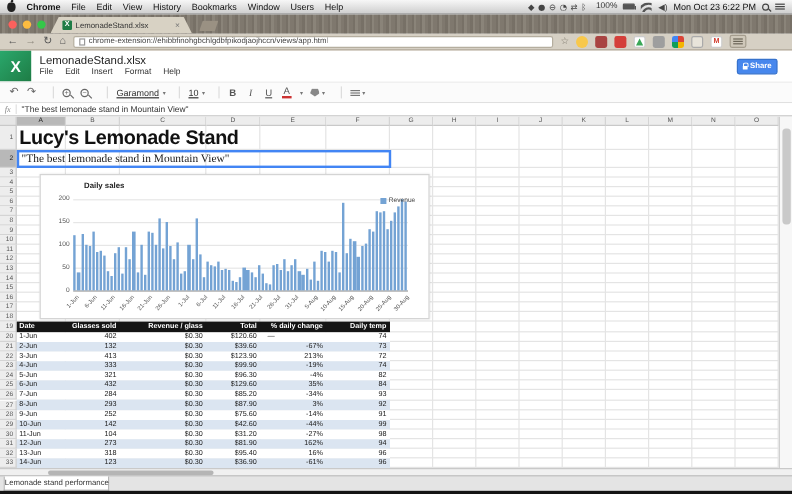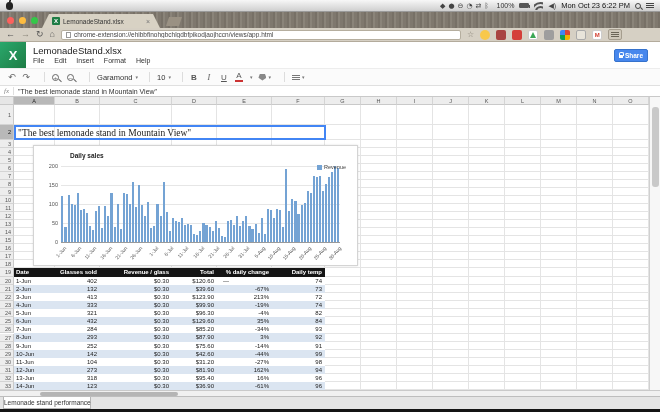--- a/index.html
+++ b/index.html
@@ -88,21 +88,21 @@
 
   
   #toolbar { position:absolute; left:0; top:68px; width:660px; height:18px; background:#fbfbfb;
     border-top:1px solid #ededed; border-bottom:1px solid #e0e0e0; display:flex; align-items:center; padding:0 8px; z-index:40; }
   .tb-glyph { font-size:9px; color:#666; margin-right:7px; font-family:"DejaVu Sans",sans-serif; }
   .mag { width:7px; height:7px; border:1.2px solid #666; border-radius:50%; position:relative; margin-right:8px;
     font-size:6px; color:#666; text-align:center; line-height:6px; }
   .mag::after { content:""; position:absolute; left:5px; top:5px; width:4px; height:1.2px; background:#666; transform:rotate(45deg); }
   .tb-sep { width:1px; height:10px; background:#ddd; margin:0 7px; }
   .dd { display:flex; align-items:center; gap:3px; margin-right:4px; }
-  .dd-label { font-size:7.5px; color:#333; }
+  .dd-label { font-size:7.5px; color:#333;text-decoration:underline; }
   .dd-caret { font-size:5px; color:#777; }
   .fmt { font-size:8px; color:#555; margin-right:7px; width:8px; text-align:center; }
   .fmt.b { font-weight:bold; }
   .fmt.i { font-style:italic; font-family:"Liberation Serif",serif; }
   .fmt.u { text-decoration:underline; }
   .fmt.a { border-bottom:2px solid #c33; line-height:1; }
   .bucket { width:8px; height:7px; background:#888; margin-right:2px;
     clip-path:polygon(20% 0, 80% 0, 100% 60%, 50% 100%, 0 60%); }
   .lines-ico { display:flex; flex-direction:column; gap:1px; margin-right:2px; }
   .lines-ico span { width:8px; height:1px; background:#777; }
@@ -167,20 +167,21 @@
   #sheetbar { position:absolute; left:0; top:396px; width:660px; height:13px; background:#e4e4e4; border-top:1px solid #bdbdbd; z-index:30; }
   #sheettab { position:absolute; left:3px; top:0; width:88px; height:12px; background:#fff; border:1px solid #b5b5b5; border-top:none;
     font-size:6.5px; color:#333; text-align:center; line-height:11px; white-space:nowrap; }
   #bottomstrip { position:absolute; left:0; top:409px; width:660px; height:3px; background:#141414; z-index:30; }
 </style>
 </head>
 <body>
 
 <div id="menubar">
   <span class="apple"></span>
+  <span id="mb-items"><span class="mb-item first">Chrome</span><span class="mb-item">File</span><span class="mb-item">Edit</span><span class="mb-item">View</span><span class="mb-item">History</span><span class="mb-item">Bookmarks</span><span class="mb-item">Window</span><span class="mb-item">Users</span><span class="mb-item">Help</span></span>
   <span id="mb-right">
     <span id="st-glyphs"><span class="st-glyph" style="margin-right: 3px;">◆</span><span class="st-glyph" style="margin-right: 3px;">●</span><span class="st-glyph" style="margin-right: 3px;">⊖</span><span class="st-glyph" style="margin-right: 3px;">◔</span><span class="st-glyph" style="margin-right: 3px;">⇄</span><span class="st-glyph" style="margin-right: 3px;">ᛒ</span></span>
     <span id="battery-label">100%</span>
     <span class="batt"></span>
     <span class="wifi"></span>
     <span class="spk">◀)</span>
     <span id="clock">Mon Oct 23 6:22 PM</span>
     <span class="mag-s"></span>
     <span class="nclist">
         <span></span>
@@ -278,20 +279,21 @@
   <span class="dd-caret">▾</span>
 </div>
 
 <div id="formulabar">
   <span id="fx">fx</span>
   <span id="formula-input">"The best lemonade stand in Mountain View"</span>
 </div>
 
 <div id="grid">
   <div id="corner"></div>
+  <div id="cell-title">Lucy's Lemonade Stand</div>
   <div id="sel-box">
     <span id="cell-subtitle">"The best lemonade stand in Mountain View"</span>
   </div>
 
   <div id="chart">
     <div id="chart-title">Daily sales</div>
     <div id="plot">
         <div class="ygrid base" style="top: 76px;"></div>
         <div class="ylab" style="left: -25px; top: 73px;">0</div>
         <div class="ygrid" style="top: 57px;"></div>

